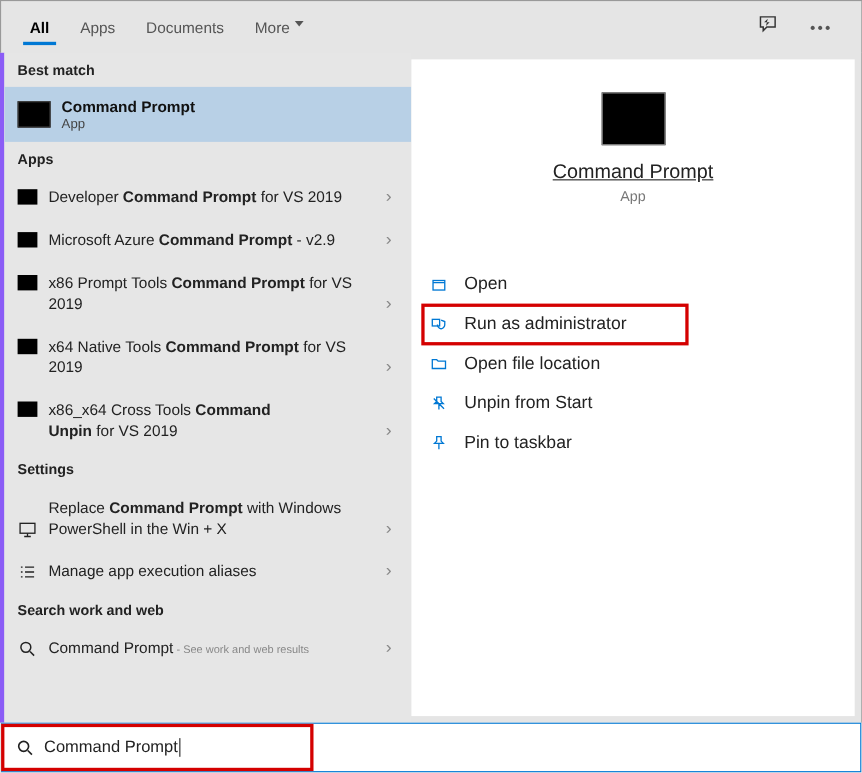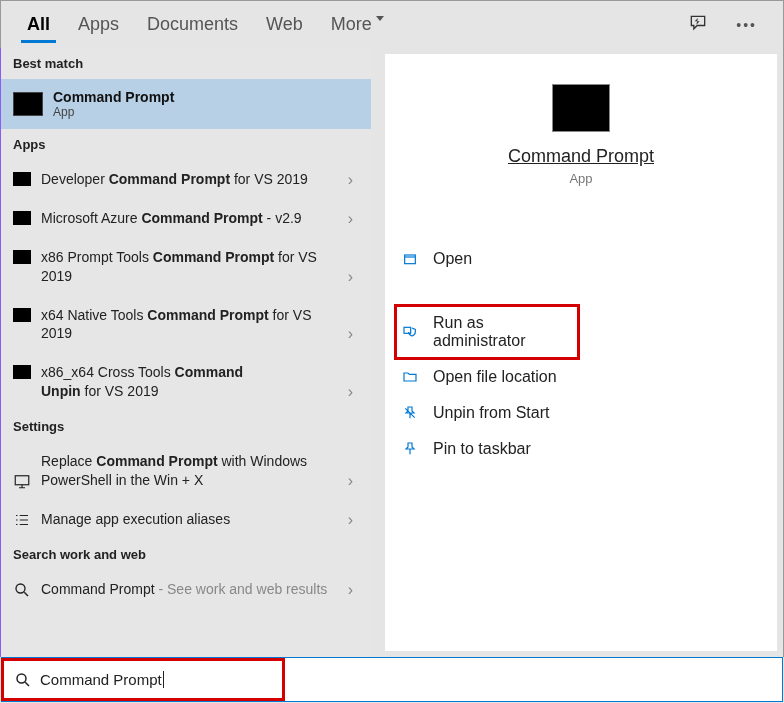--- a/index.html
+++ b/index.html
@@ -1,65 +1,64 @@
 <!DOCTYPE html>
 <html><head>
 <meta charset="utf-8">
 <style>
 * { margin: 0; padding: 0; box-sizing: border-box; font-family: "Segoe UI", sans-serif; }
 body { width: 784px; height: 703px; background: #e5e5e5; overflow: hidden; position: relative; }
 
 .tabbar { height: 48px; background: #e5e5e5; display: flex; align-items: center; padding: 0 12px; border-top: 1px solid #999; border-left: 1px solid #999; border-right: 1px solid #999; }
-.tab { padding: 12px 14px; font-size: 18px; color: #555; cursor: pointer; position: relative; }
+.tab { padding: 12px 14px; font-size: 14px; color: #555; cursor: pointer; position: relative; }
 .tab.active { color: #000; font-weight: 600; }
 .tab.active::after { content: ""; position: absolute; left: 8px; right: 8px; bottom: 4px; height: 3px; background: #0078d4; }
 .tab-more { display: flex; align-items: flex-start; gap: 4px; }
 .chev-down { width: 0; height: 0; border-left: 4px solid transparent; border-right: 4px solid transparent; border-top: 5px solid #555; margin-top: 2px; }
 .spacer { flex: 1; }
 .header-icon { padding: 8px 14px; cursor: pointer; color: #333; }
 .dots { letter-spacing: 2px; font-size: 14px; color: #555; }
 
-.content { display: flex; height: 609px; border-left: 1px solid #8b5cf6; border-right: 1px solid #999; gap: 14px; }
+.content { display: flex; height: 609px; border-left: 4px solid #8b5cf6; border-right: 1px solid #999; }
 
 .left { width: 370px; background: #e6e6e6; overflow: hidden; display: flex; flex-direction: column; }
 .section-header { font-size: 13px; font-weight: 600; color: #222; padding: 8px 12px; }
 .best-match { display: flex; align-items: center; gap: 10px; background: #b8d0e6; padding: 10px 12px; cursor: pointer; }
 .cmd-icon-sm { width: 30px; height: 24px; background: #000; border: 1px solid #444; flex-shrink: 0; }
 .bm-title { font-size: 14px; font-weight: 600; color: #111; }
 .bm-sub { font-size: 12px; color: #444; }
 
 .list-item { display: flex; align-items: flex-end; padding: 10px 12px; cursor: pointer; gap: 10px; }
 .sq-icon { width: 18px; height: 14px; background: #000; flex-shrink: 0; margin-top: 2px; align-self: flex-start; }
 .list-text { flex: 1; font-size: 14px; color: #222; line-height: 1.35; }
-.sub-hint { font-size: 14px; color: #888; }
+.sub-hint { font-size: 10px; color: #888; }
 .chev-right { color: #888; font-size: 16px; padding: 0 6px; }
 .mono-svg { width: 18px; height: 18px; flex-shrink: 0; }
 
 .right { flex: 1; background: #fff; margin: 6px 6px 6px 0; display: flex; flex-direction: column; align-items: center; padding-top: 30px; }
 .cmd-icon-lg { width: 58px; height: 48px; background: #000; border: 1px solid #888; padding: 2px; }
 .app-title { font-size: 18px; text-decoration: underline; color: #222; margin-top: 14px; }
 .app-sub { font-size: 13px; color: #777; margin-top: 4px; margin-bottom: 55px; }
 .actions { width: 100%; padding: 0 10px; }
 .action { display: flex; align-items: center; gap: 14px; padding: 9px 6px; font-size: 16px; color: #222; cursor: pointer; }
-.action.highlight { outline: 3px solid #d40000; outline-offset: -2px; width: 184px; margin-top: 28px; }
+.action.highlight { outline: 3px solid #d40000; outline-offset: -2px; width: 241px; }
 .action-icon { width: 18px; height: 18px; color: #0078d4; display: flex; align-items: center; justify-content: center; flex-shrink: 0; }
 
 .searchbar-row { position: absolute; left: 1px; bottom: 1px; width: 782px; height: 45px; background: #fff; border: 1px solid #0078d4; display: flex; align-items: center; }
 .searchbox { width: 284px; height: 43px; border: 3px solid #d40000; display: flex; align-items: center; gap: 8px; padding: 0 10px; background: #fff; margin-left: -1px; }
 .searchbox svg { width: 18px; height: 18px; }
 .search-text { font-size: 15px; color: #222; font-family: "Segoe UI", sans-serif; border-right: 1px solid #222; padding-right: 1px; }
 </style>
 </head>
 <body>
 
 <div class="tabbar">
   <div class="tab active">All</div>
   <div class="tab">Apps</div>
   <div class="tab">Documents</div>
-  <div class="tab">Web</div>
   <div class="tab tab-more">
     <span>More</span>
     <span class="chev-down"></span>
   </div>
   <div class="spacer"></div>
   <div class="header-icon">
     <svg viewBox="0 0 24 24" width="20" height="20" fill="none" stroke="#333" stroke-width="1.6">
       <path d="M4 4h16v11H11l-4 4v-4H4z"></path>
         <path d="M12 6l-4 4 3 0 -1 4 4-4 -3 0z" fill="#333" stroke="none"></path>
     </svg>

